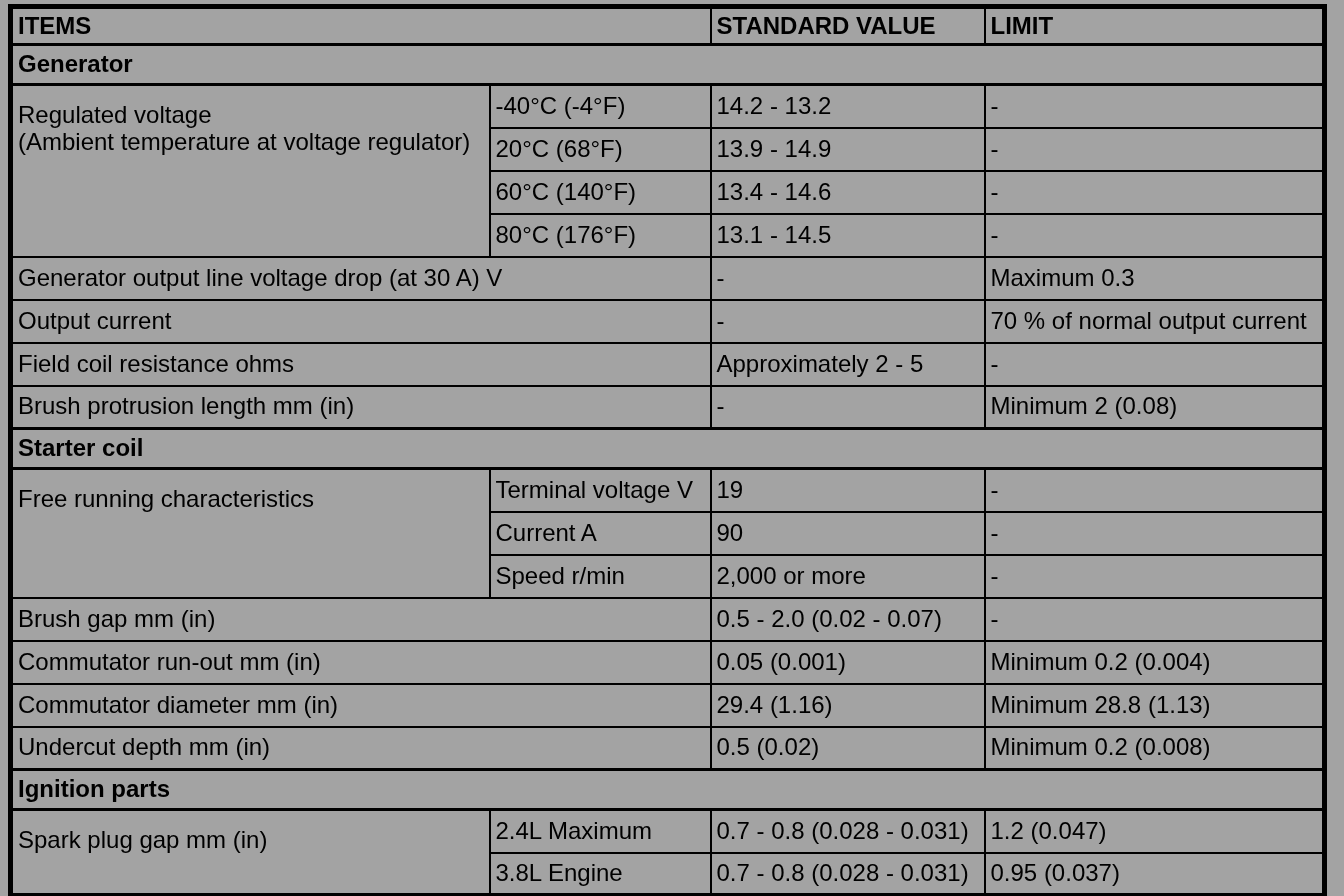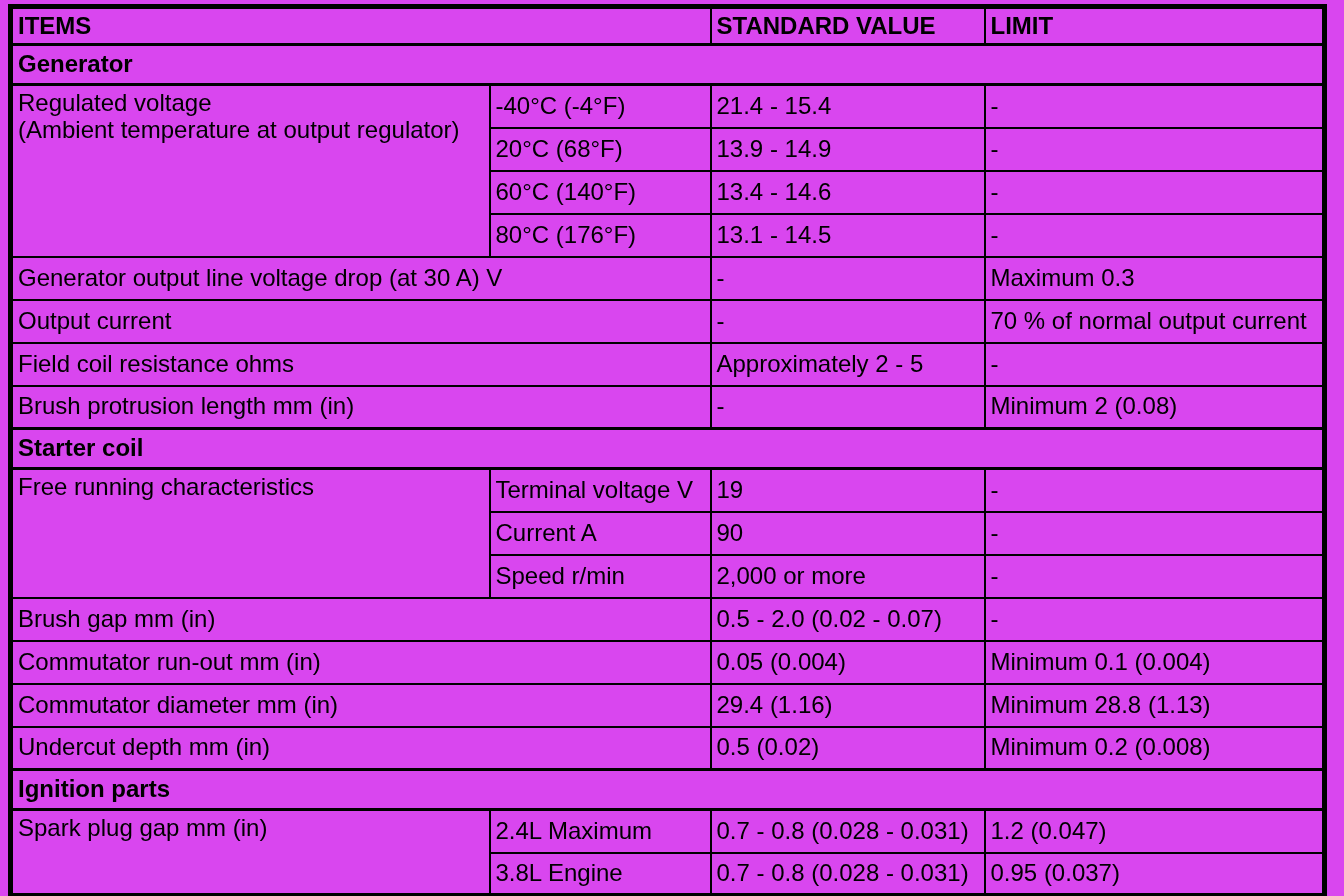--- a/index.html
+++ b/index.html
@@ -1,19 +1,19 @@
 <!DOCTYPE html>
 <html><head>
 <meta charset="utf-8">
 <style>
   * { box-sizing: border-box; }
   html, body { margin: 0; padding: 0; background: #ffffff; }
   .page {
     width: 1344px; height: 896px;
-    background: #d946ef;
+    background: #a3a3a3;
     font-family: "Liberation Sans", "DejaVu Sans", sans-serif;
     color: #000000;
     overflow: hidden;
     position: relative;
   }
   table.spec {
     border-collapse: collapse;
     table-layout: fixed;
     width: 1314px;
     margin: 4px 0 0 8px;
@@ -37,21 +37,21 @@
   tr.r-header { height: 38px; }
   tr.r-section { height: 40px; }
   tr.r-data { height: 43px; }
   td.section-title {
     font-weight: bold;
     border-top-width: 3px;
     border-bottom-width: 3px;
   }
   td.v-top {
     vertical-align: top;
-    padding-top: 4px;
+    padding-top: 16px;
     white-space: normal;
   }
 </style>
 </head>
 <body>
 
 <div class="page">
   <table class="spec">
     <colgroup>
         <col class="c1">
@@ -67,24 +67,24 @@
       <th>LIMIT</th>
     </tr>
 
     <tr class="r-section">
       <td colspan="4" class="section-title">Generator</td>
     </tr>
 
     <tr class="r-data">
       <td rowspan="4" class="v-top">
         <div>Regulated voltage</div>
-        <div>(Ambient temperature at output regulator)</div>
+        <div>(Ambient temperature at voltage regulator)</div>
       </td>
       <td>-40°C (-4°F)</td>
-      <td>21.4 - 15.4</td>
+      <td>14.2 - 13.2</td>
       <td>-</td>
     </tr>
     <tr class="r-data">
       <td>20°C (68°F)</td>
       <td>13.9 - 14.9</td>
       <td>-</td>
     </tr>
     <tr class="r-data">
       <td>60°C (140°F)</td>
       <td>13.4 - 14.6</td>
@@ -140,22 +140,22 @@
       <td>-</td>
     </tr>
 
     <tr class="r-data">
       <td colspan="2">Brush gap mm (in)</td>
       <td>0.5 - 2.0 (0.02 - 0.07)</td>
       <td>-</td>
     </tr>
     <tr class="r-data">
       <td colspan="2">Commutator run-out mm (in)</td>
-      <td>0.05 (0.004)</td>
-      <td>Minimum 0.1 (0.004)</td>
+      <td>0.05 (0.001)</td>
+      <td>Minimum 0.2 (0.004)</td>
     </tr>
     <tr class="r-data">
       <td colspan="2">Commutator diameter mm (in)</td>
       <td>29.4 (1.16)</td>
       <td>Minimum 28.8 (1.13)</td>
     </tr>
     <tr class="r-data">
       <td colspan="2">Undercut depth mm (in)</td>
       <td>0.5 (0.02)</td>
       <td>Minimum 0.2 (0.008)</td>

